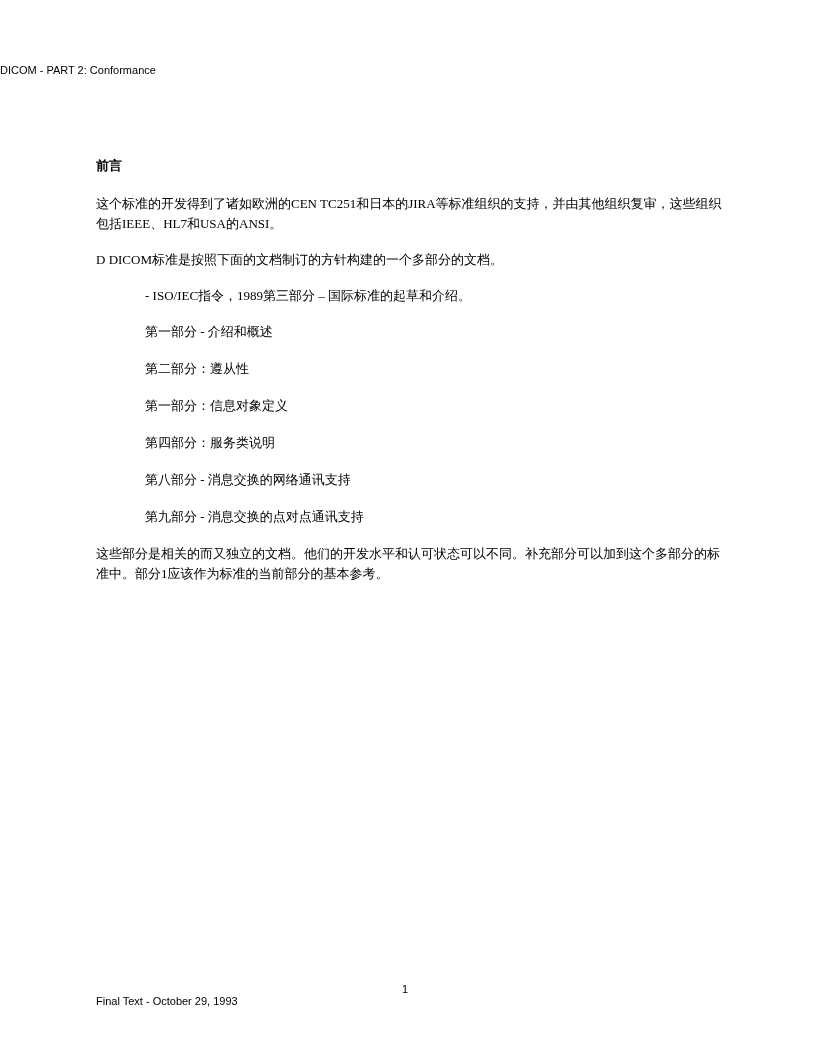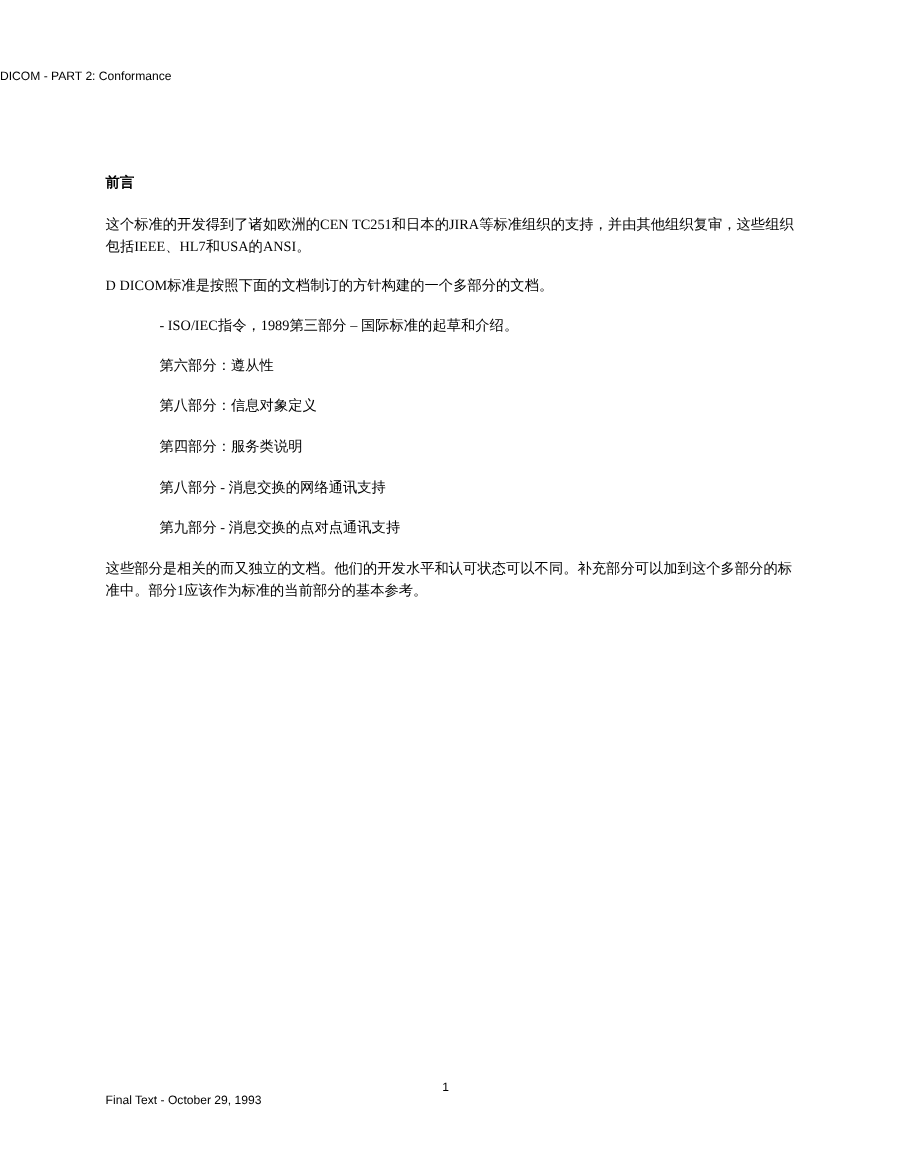--- a/index.html
+++ b/index.html
@@ -29,22 +29,23 @@
 <body>
 
 <div class="header">DICOM - PART 2: Conformance</div>
 
 <div class="content">
   <div class="title">前言</div>
   <p>这个标准的开发得到了诸如欧洲的CEN TC251和日本的JIRA等标准组织的支持，并由其他组织复审，这些组织包括IEEE、HL7和USA的ANSI。</p>
   <p>D DICOM标准是按照下面的文档制订的方针构建的一个多部分的文档。</p>
   <p class="indent">- ISO/IEC指令，1989第三部分 – 国际标准的起草和介绍。</p>
   <div>
-    <div class="list-item">第六部分：遵从性</div>
-    <div class="list-item">第八部分：信息对象定义</div>
+    <div class="list-item">第一部分 - 介绍和概述</div>
+    <div class="list-item">第二部分：遵从性</div>
+    <div class="list-item">第一部分：信息对象定义</div>
     <div class="list-item">第四部分：服务类说明</div>
     <div class="list-item">第八部分 - 消息交换的网络通讯支持</div>
     <div class="list-item">第九部分 - 消息交换的点对点通讯支持</div>
   </div>
   <p>这些部分是相关的而又独立的文档。他们的开发水平和认可状态可以不同。补充部分可以加到这个多部分的标准中。部分1应该作为标准的当前部分的基本参考。</p>
 </div>
 
 <div class="page-num">1</div>
 <div class="footer">Final Text - October 29, 1993</div>
 

